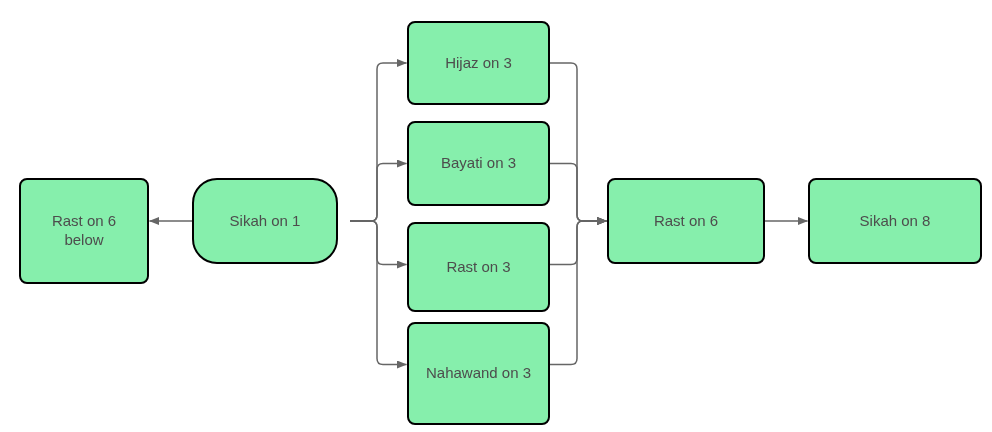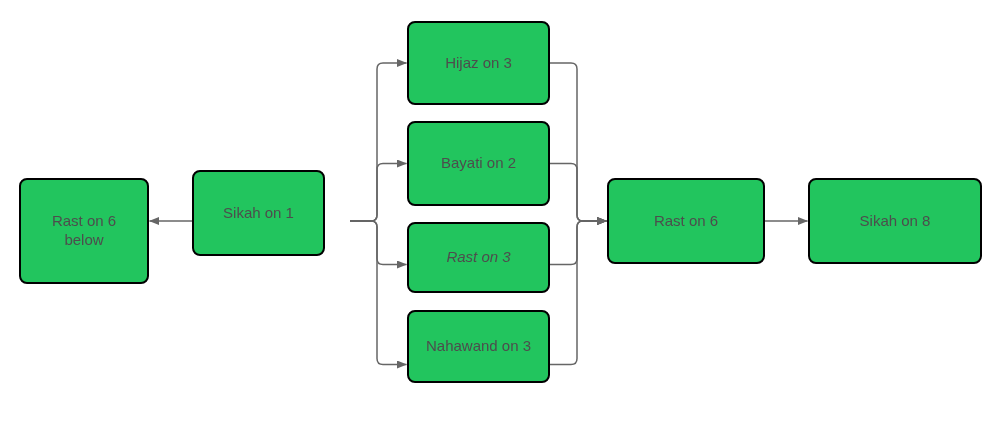--- a/index.html
+++ b/index.html
@@ -24,21 +24,21 @@
   }
   .edge-layer path.edge {
     fill: none;
     stroke: #666666;
     stroke-width: 1.5;
     stroke-linejoin: round;
   }
   .node {
     position: absolute;
     box-sizing: border-box;
-    background: #22c55e;
+    background: #86efac;
     border: 2.5px solid #000000;
     border-radius: 8px;
     display: flex;
     align-items: center;
     justify-content: center;
     text-align: center;
     padding: 16px 14px;
   }
   .node-label {
     font-size: 15px;
@@ -70,37 +70,37 @@
     <path class="edge" d="M 550 264.5 L 571 264.5 Q 577 264.5 577 258.5 L 577 227 Q 577 221 583 221 L 606.5 221" marker-end="url(#arrow)"></path>
     <path class="edge" d="M 550 364.5 L 571 364.5 Q 577 364.5 577 358.5 L 577 227 Q 577 221 583 221 L 606.5 221" marker-end="url(#arrow)"></path>
 
     <path class="edge" d="M 765 221 L 807.5 221" marker-end="url(#arrow)"></path>
   </svg>
 
   <div class="node" style="left:19px; top:178px; width:130px; height:106px;text-align:center;">
     <span class="node-label">Rast on 6 below</span>
   </div>
 
-  <div class="node" style="left:192px; top:170px; width:133px; height:86px;">
+  <div class="node" style="left:192px; top:178px; width:146px; height:86px;border-radius:25px;">
     <span class="node-label">Sikah on 1</span>
   </div>
 
   <div class="node" style="left:407px; top:21px; width:143px; height:84px;">
     <span class="node-label">Hijaz on 3</span>
   </div>
 
   <div class="node" style="left:407px; top:121px; width:143px; height:85px;">
-    <span class="node-label">Bayati on 2</span>
+    <span class="node-label">Bayati on 3</span>
   </div>
 
-  <div class="node" style="left:407px; top:222px; width:143px; height:71px;font-style:italic;">
+  <div class="node" style="left:407px; top:222px; width:143px; height:90px;">
     <span class="node-label">Rast on 3</span>
   </div>
 
-  <div class="node" style="left:407px; top:310px; width:143px; height:73px;">
+  <div class="node" style="left:407px; top:322px; width:143px; height:103px;">
     <span class="node-label">Nahawand on 3</span>
   </div>
 
   <div class="node" style="left:607px; top:178px; width:158px; height:86px;justify-content:center;">
     <span class="node-label">Rast on 6</span>
   </div>
 
   <div class="node" style="left:808px; top:178px; width:174px; height:86px;">
     <span class="node-label">Sikah on 8</span>
   </div>

